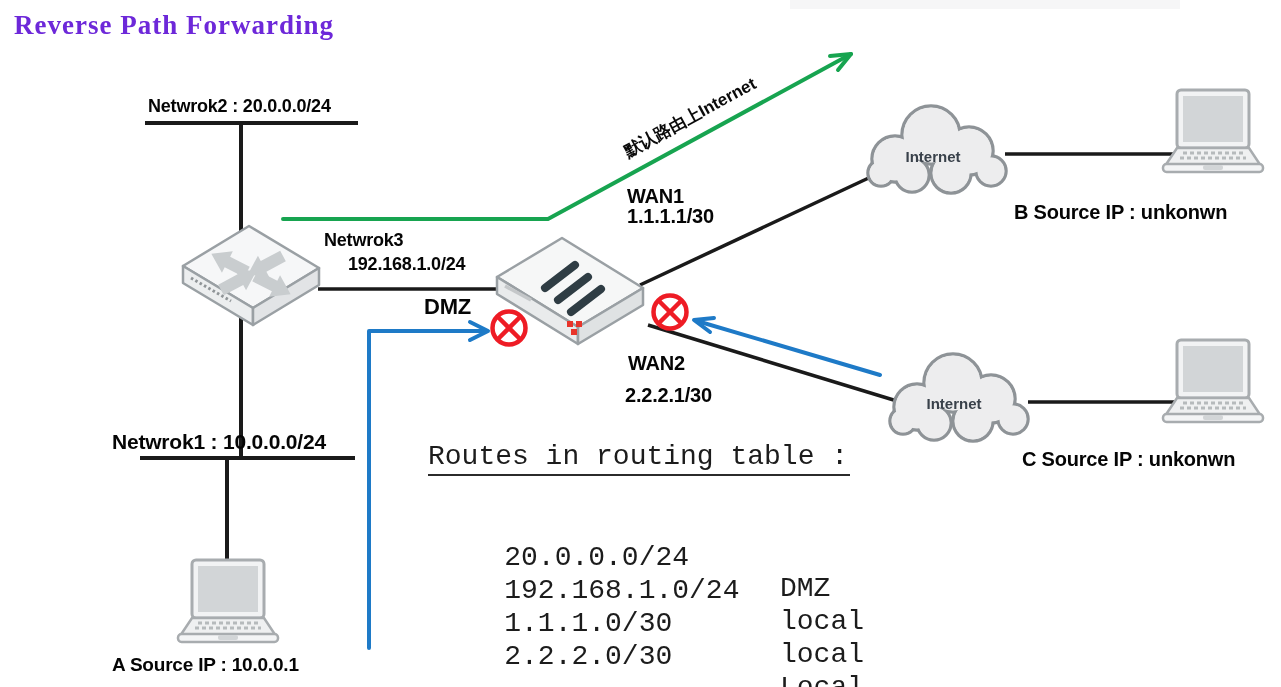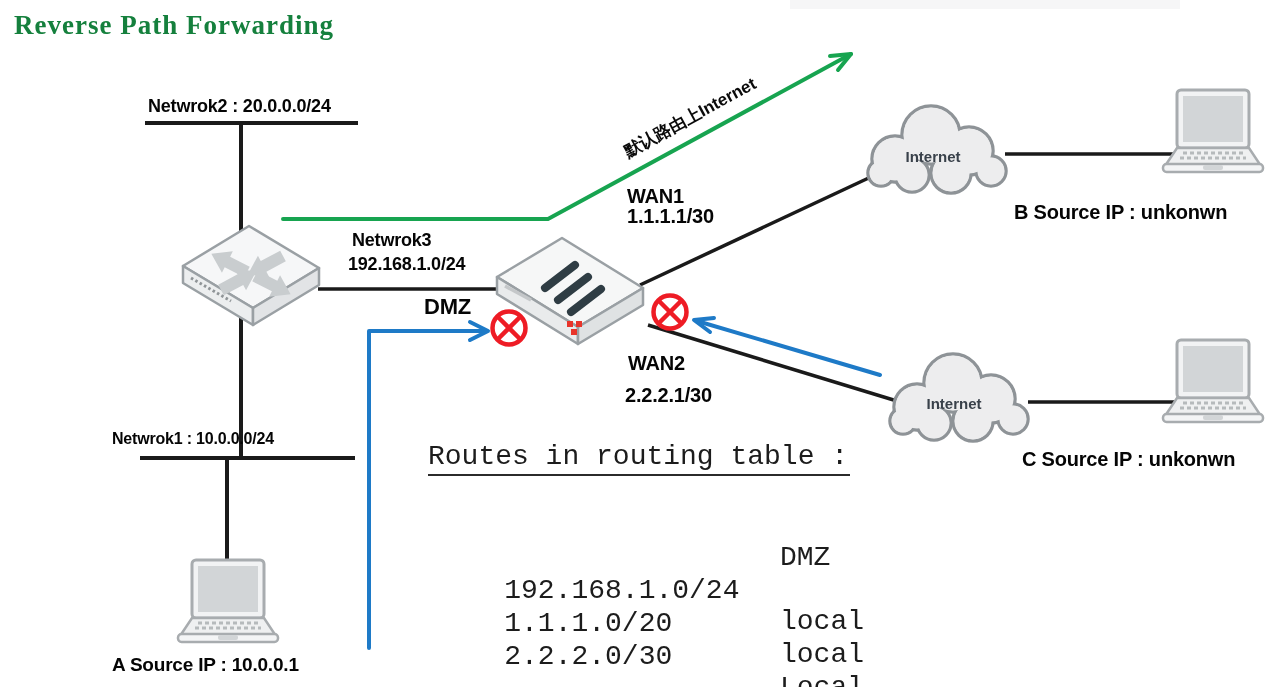--- a/index.html
+++ b/index.html
@@ -1,20 +1,20 @@
 <!DOCTYPE html>
 <html><head>
 <meta charset="utf-8">
 <style>
   html,body{margin:0;padding:0;background:#fff;}
   .canvas{position:relative;width:1281px;height:687px;background:#ffffff;overflow:hidden;
           font-family:"Liberation Sans",sans-serif;}
   .lbl{position:absolute;color:#050505;font-weight:700;letter-spacing:-0.2px;white-space:nowrap;}
   .title{position:absolute;left:14px;top:10px;font-family:"Liberation Serif",serif;
-         font-weight:700;font-size:27px;color:#15803d;letter-spacing:1px;white-space:nowrap;}
+         font-weight:700;font-size:27px;color:#6d28d9;letter-spacing:1px;white-space:nowrap;}
   .cloud-lbl{position:absolute;width:80px;text-align:center;font-weight:700;font-size:15px;
              color:#39414a;letter-spacing:0;}
   .route-note{position:absolute;left:562px;top:106px;width:256px;text-align:center;
               transform:rotate(-28.5deg);font-weight:700;font-size:17px;color:#0a0a0a;}
   .rt-header{position:absolute;left:428px;top:441px;font-family:"Liberation Mono",monospace;
              font-size:28px;color:#1c1c1c;border-bottom:2px solid #2b2b2b;padding:0 2px 2px 0;
              white-space:pre;}
   .rt-row{position:absolute;left:437px;width:430px;font-family:"Liberation Mono",monospace;
           font-size:28px;color:#1c1c1c;white-space:pre;}
   .rt-iface{position:absolute;left:343px;}
@@ -155,49 +155,50 @@
         <use href="#blocked" transform="translate(509,328)"></use>
       </g>
     <g>
         <use href="#blocked" transform="translate(670,312)"></use>
       </g>
   </svg>
 
   <div class="title">Reverse Path Forwarding</div>
 
   <div class="lbl" style="left:148px;top:96px;font-size:18px;">Netwrok2 : 20.0.0.0/24</div>
-  <div class="lbl" style="left:112px;top:430px;font-size:16px;">Netwrok1 : 10.0.0.0/24</div>
-  <div class="lbl" style="left:352px;top:230px;font-size:18px;">Netwrok3</div>
+  <div class="lbl" style="left:112px;top:430px;font-size:21px;">Netwrok1 : 10.0.0.0/24</div>
+  <div class="lbl" style="left:324px;top:230px;font-size:18px;">Netwrok3</div>
   <div class="lbl" style="left:348px;top:254px;font-size:18px;">192.168.1.0/24</div>
 
   <div class="lbl" style="left:424px;top:294px;font-size:22px;">DMZ</div>
   <div class="lbl" style="left:627px;top:185px;font-size:20px;">WAN1</div>
   <div class="lbl" style="left:627px;top:205px;font-size:20px;">1.1.1.1/30</div>
   <div class="lbl" style="left:628px;top:352px;font-size:20px;">WAN2</div>
   <div class="lbl" style="left:625px;top:384px;font-size:20px;">2.2.2.1/30</div>
 
   <div class="route-note">默认路由上Internet</div>
 
   <div class="cloud-lbl" style="left:893px;top:148px;">Internet</div>
   <div class="cloud-lbl" style="left:914px;top:395px;">Internet</div>
 
   <div class="lbl" style="left:1022px;top:448px;font-size:20px;">C Source IP : unkonwn</div>
   <div class="lbl" style="left:1014px;top:201px;font-size:20px;">B Source IP : unkonwn</div>
   <div class="lbl" style="left:112px;top:654px;font-size:19px;">A Source IP : 10.0.0.1</div>
 
   <div class="rt-header">Routes in routing table :</div>
   <div class="rt-row" style="top:511px;">
+    <span>20.0.0.0/24</span>
     <span class="rt-iface">DMZ</span>
   </div>
   <div class="rt-row" style="top:544px;">
     <span>192.168.1.0/24</span>
     <span class="rt-iface">local</span>
   </div>
   <div class="rt-row" style="top:577px;">
-    <span>1.1.1.0/20</span>
+    <span>1.1.1.0/30</span>
     <span class="rt-iface">local</span>
   </div>
   <div class="rt-row" style="top:610px;">
     <span>2.2.2.0/30</span>
     <span class="rt-iface">Local</span>
   </div>
 
 </div>
 
 </body></html>

